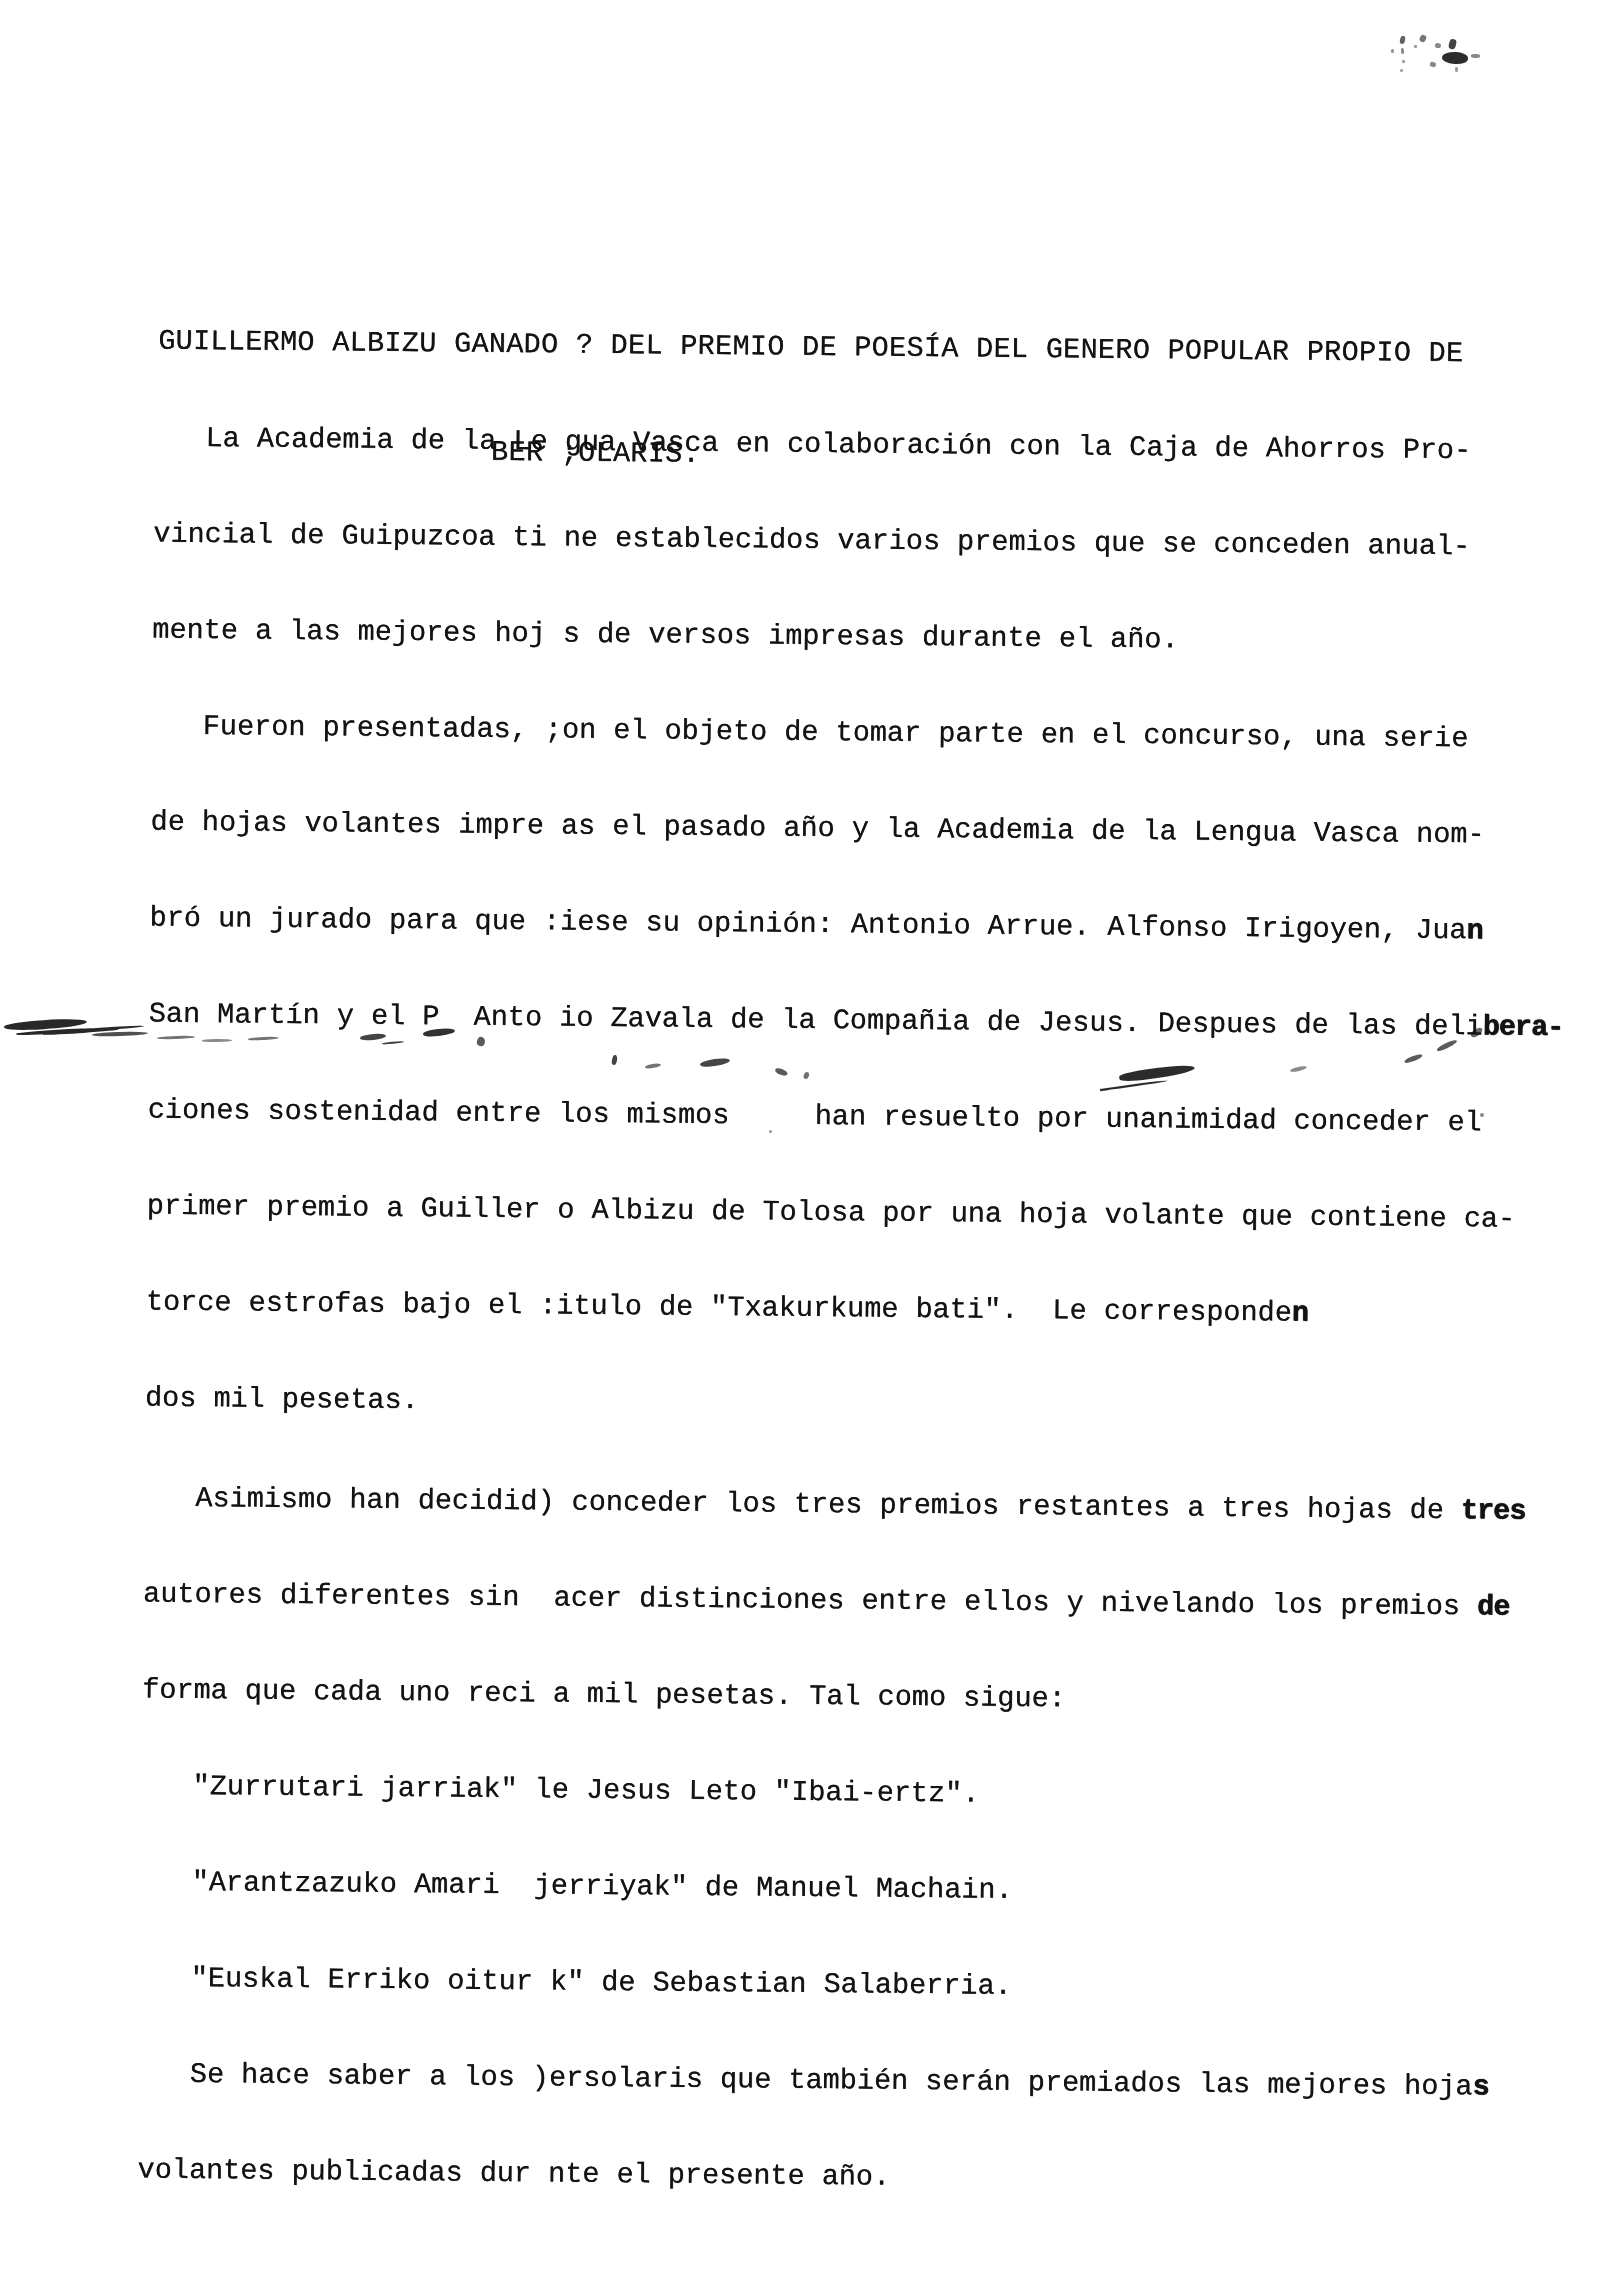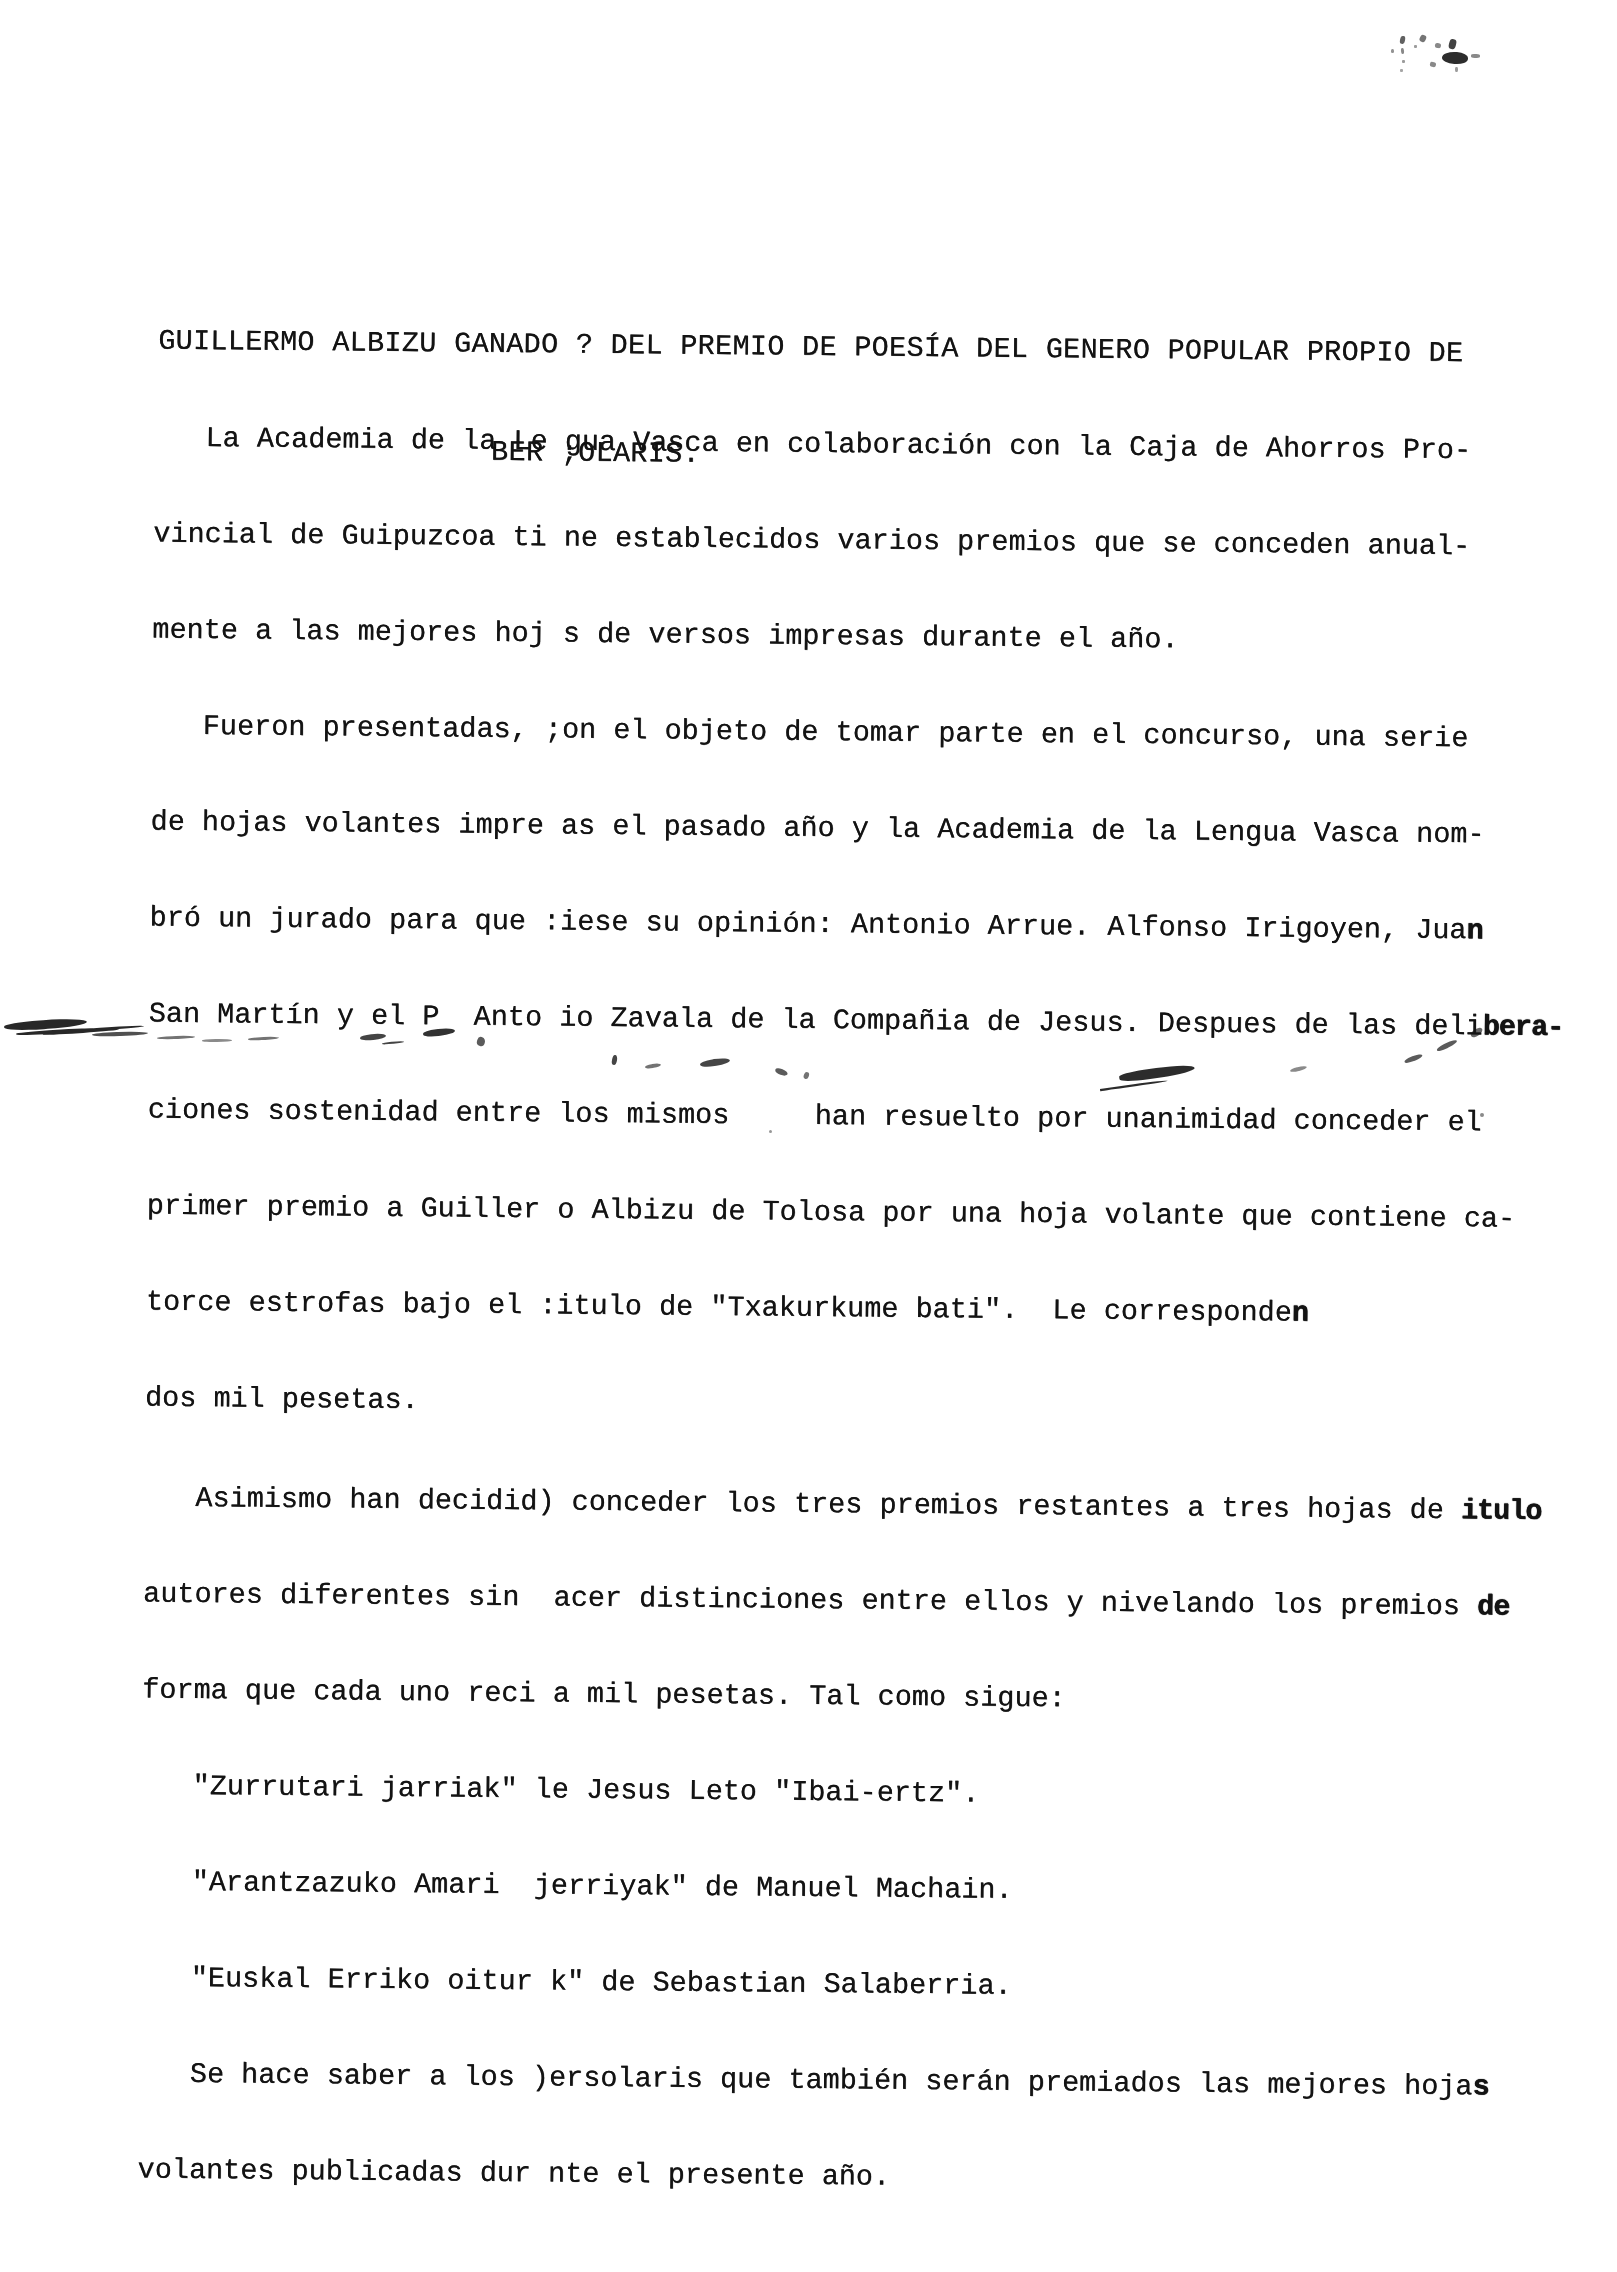--- a/index.html
+++ b/index.html
@@ -105,21 +105,21 @@
       <div class="line"><span>vincial de Guipuzcoa ti ne establecidos varios premios que se conceden anual-</span><span class="hand"></span></div>
       <div class="line"><span>mente a las mejores hoj s de versos impresas durante el año.</span><span class="hand"></span></div>
       <div class="line"><span>   Fueron presentadas, ;on el objeto de tomar parte en el concurso, una serie</span><span class="hand"></span></div>
       <div class="line"><span>de hojas volantes impre as el pasado año y la Academia de la Lengua Vasca nom-</span><span class="hand"></span></div>
       <div class="line"><span>bró un jurado para que :iese su opinión: Antonio Arrue. Alfonso Irigoyen, Jua</span><span class="hand">n</span></div>
       <div class="line"><span>San Martín y el P  Anto io Zavala de la Compañia de Jesus. Despues de las deli</span><span class="hand">bera-</span></div>
       <div class="line"><span>ciones sostenidad entre los mismos     han resuelto por unanimidad conceder el</span><span class="hand"></span></div>
       <div class="line"><span>primer premio a Guiller o Albizu de Tolosa por una hoja volante que contiene ca-</span><span class="hand"></span></div>
       <div class="line"><span>torce estrofas bajo el :itulo de "Txakurkume bati".  Le corresponde</span><span class="hand">n</span></div>
       <div class="line"><span>dos mil pesetas.</span><span class="hand"></span></div>
-      <div class="line p-gap"><span>   Asimismo han decidid) conceder los tres premios restantes a tres hojas de </span><span class="hand">itulo</span></div>
+      <div class="line p-gap"><span>   Asimismo han decidid) conceder los tres premios restantes a tres hojas de </span><span class="hand">tres</span></div>
       <div class="line"><span>autores diferentes sin  acer distinciones entre ellos y nivelando los premios </span><span class="hand">de</span></div>
       <div class="line"><span>forma que cada uno reci a mil pesetas. Tal como sigue:</span><span class="hand"></span></div>
       <div class="line"><span>   "Zurrutari jarriak" le Jesus Leto "Ibai-ertz".</span><span class="hand"></span></div>
       <div class="line"><span>   "Arantzazuko Amari  jerriyak" de Manuel Machain.</span><span class="hand"></span></div>
       <div class="line"><span>   "Euskal Erriko oitur k" de Sebastian Salaberria.</span><span class="hand"></span></div>
       <div class="line"><span>   Se hace saber a los )ersolaris que también serán premiados las mejores hoja</span><span class="hand">s</span></div>
       <div class="line"><span>volantes publicadas dur nte el presente año.</span><span class="hand"></span></div>
     </div>
 
   </div>

